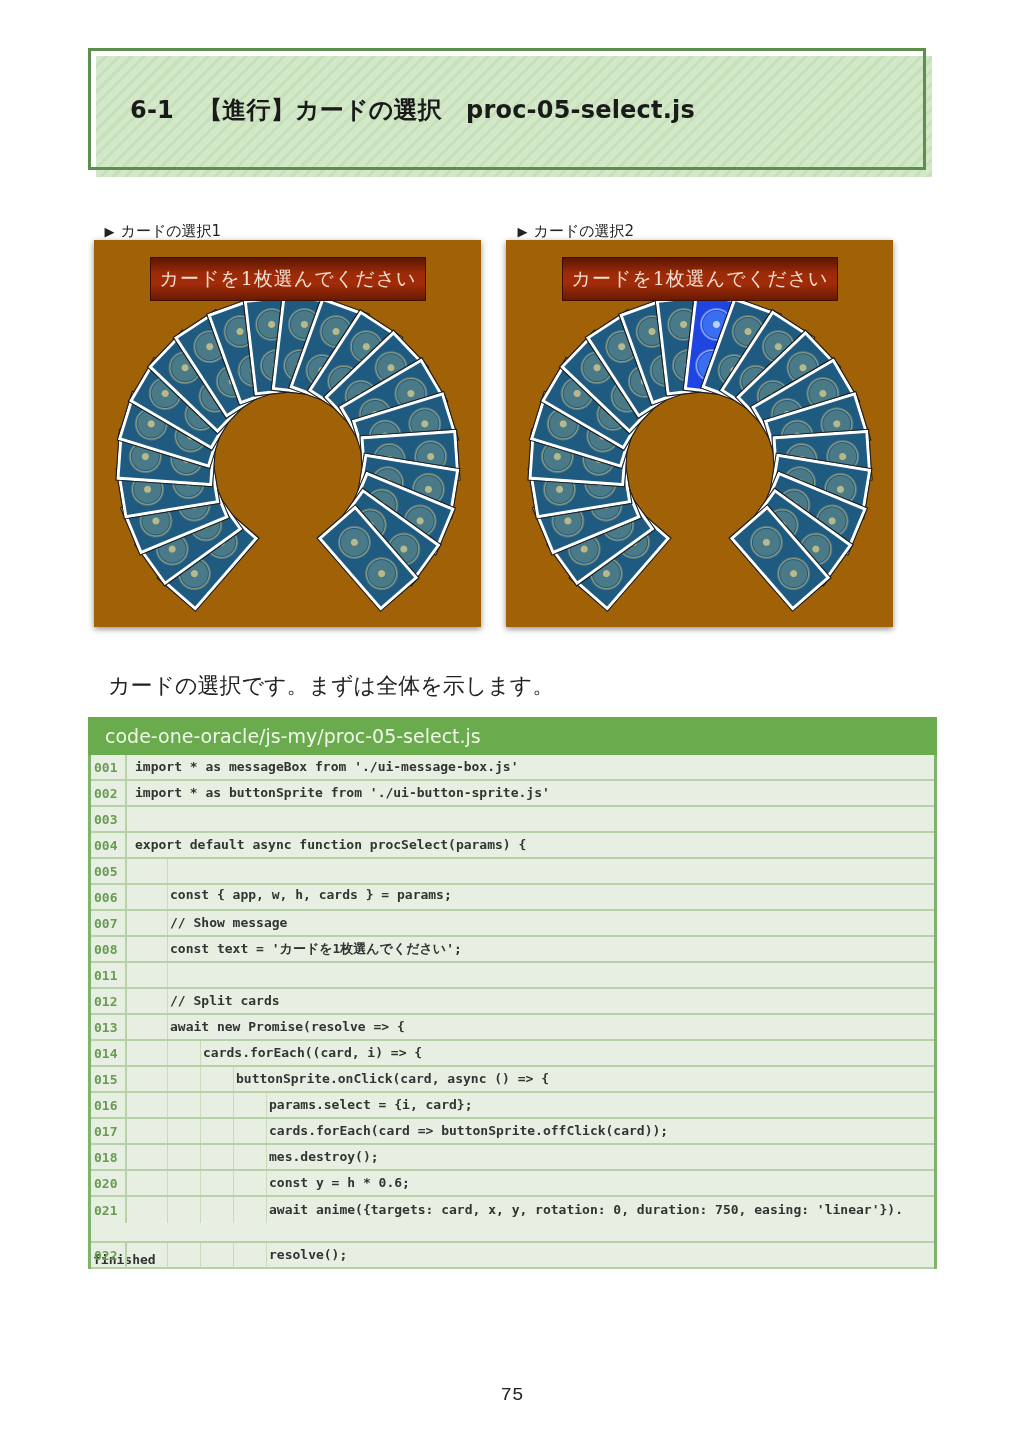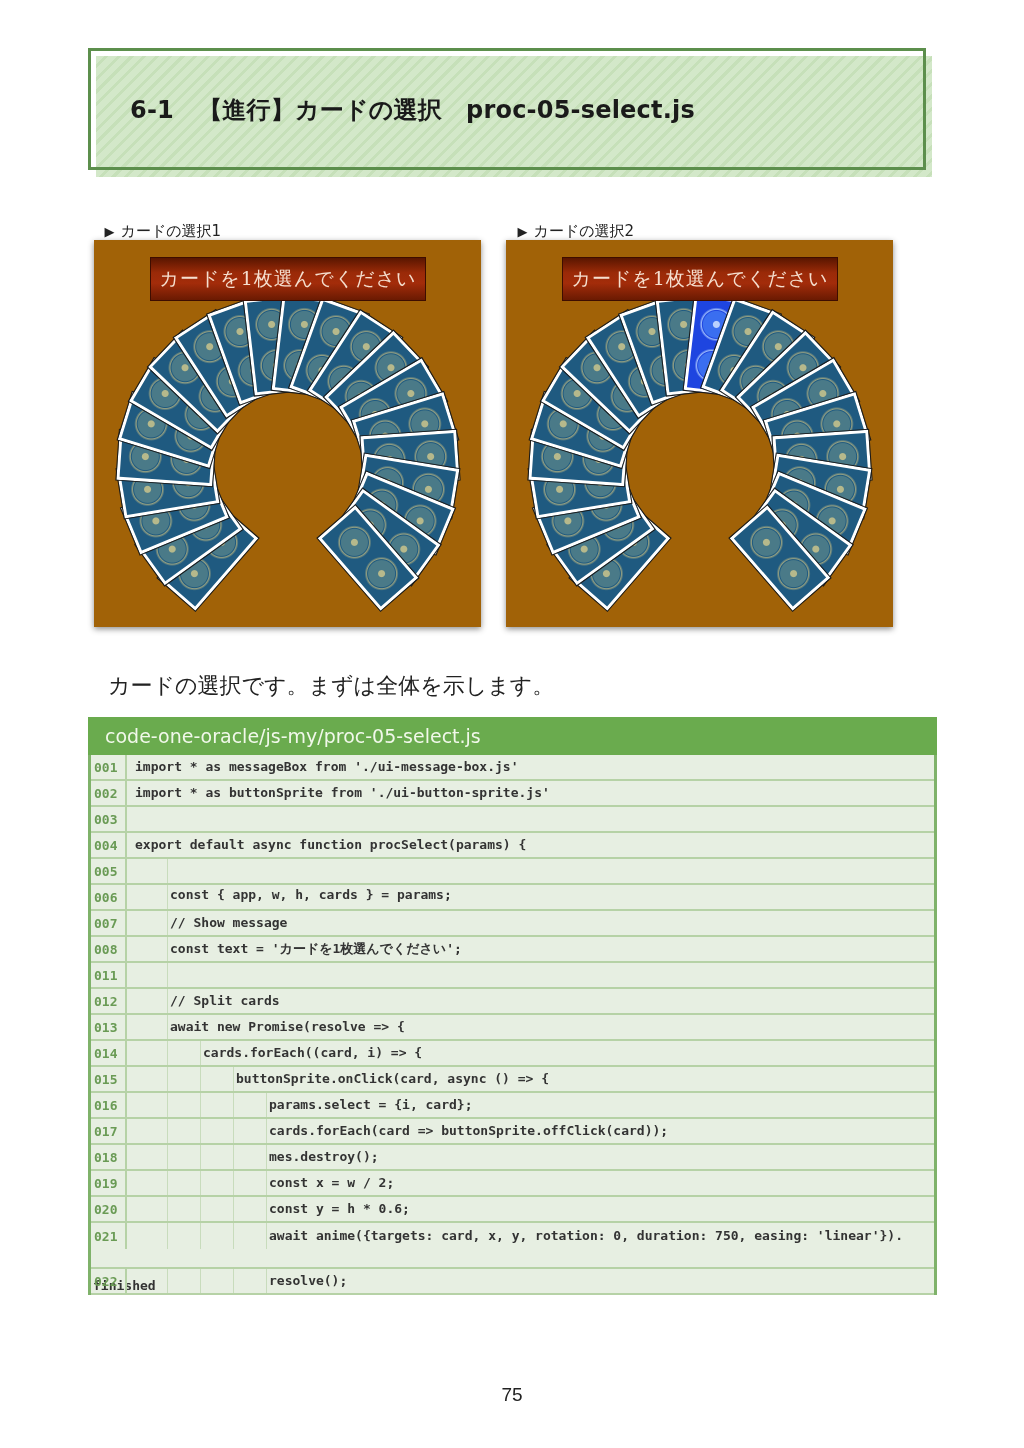--- a/index.html
+++ b/index.html
@@ -90,21 +90,21 @@
     .code-row.tall .lnum { height: 26px; }
     .guide { width: 33px; height: 100%; border-right: 1px solid #c8dcbc; flex: none; }
     .code-row.tall .guide { height: 26px; }
     .first-guide { width: 8px; border-right: none; }
     .ctext { white-space: pre; padding-left: 0; line-height: 26px; text-align: center; }
     .wrap-tail {
       position: absolute; left: 2px; top: 24px; line-height: 22px;
       font-family: "DejaVu Sans Mono", monospace; font-size: 13px; font-weight: bold; white-space: pre; color: #333; margin-top: 28px;
     }
 
-    .page-num { position: absolute; left: 0; width: 1024px; top: 1384px; text-align: center; font-size: 19px; color: #222; font-family: Liberation Sans, sans-serif; }
+    .page-num { position: absolute; left: 0; width: 1024px; top: 1384px; text-align: center; font-size: 19px; color: #222; font-family: Liberation Mono, monospace; }
   </style>
 </head>
 <body>
 
 <div class="hdr-fill"></div>
 <div class="hdr-frame"></div>
 <div class="hdr-title">6-1　【進行】カードの選択　proc-05-select.js</div>
 
 <div class="caption" style="left:95px;">
   <span class="tri">▶</span><span>カードの選択1</span>
@@ -271,29 +271,20 @@
       <div class="code-row">
         <div class="lnum">018</div>
         <div class="guide first-guide"></div>
         <div class="guide"></div>
         <div class="guide"></div>
         <div class="guide"></div>
         <div class="guide"></div>
         <span class="ctext" style="padding-left: 2px;">mes.destroy();</span>
       </div>
       <div class="code-row">
-        <div class="lnum">019</div>
-        <div class="guide first-guide"></div>
-        <div class="guide"></div>
-        <div class="guide"></div>
-        <div class="guide"></div>
-        <div class="guide"></div>
-        <span class="ctext" style="padding-left: 2px;">const x = w / 2;</span>
-      </div>
-      <div class="code-row">
         <div class="lnum">020</div>
         <div class="guide first-guide"></div>
         <div class="guide"></div>
         <div class="guide"></div>
         <div class="guide"></div>
         <div class="guide"></div>
         <span class="ctext" style="padding-left: 2px;">const y = h * 0.6;</span>
       </div>
       <div class="code-row tall">
         <div class="lnum">021</div>

